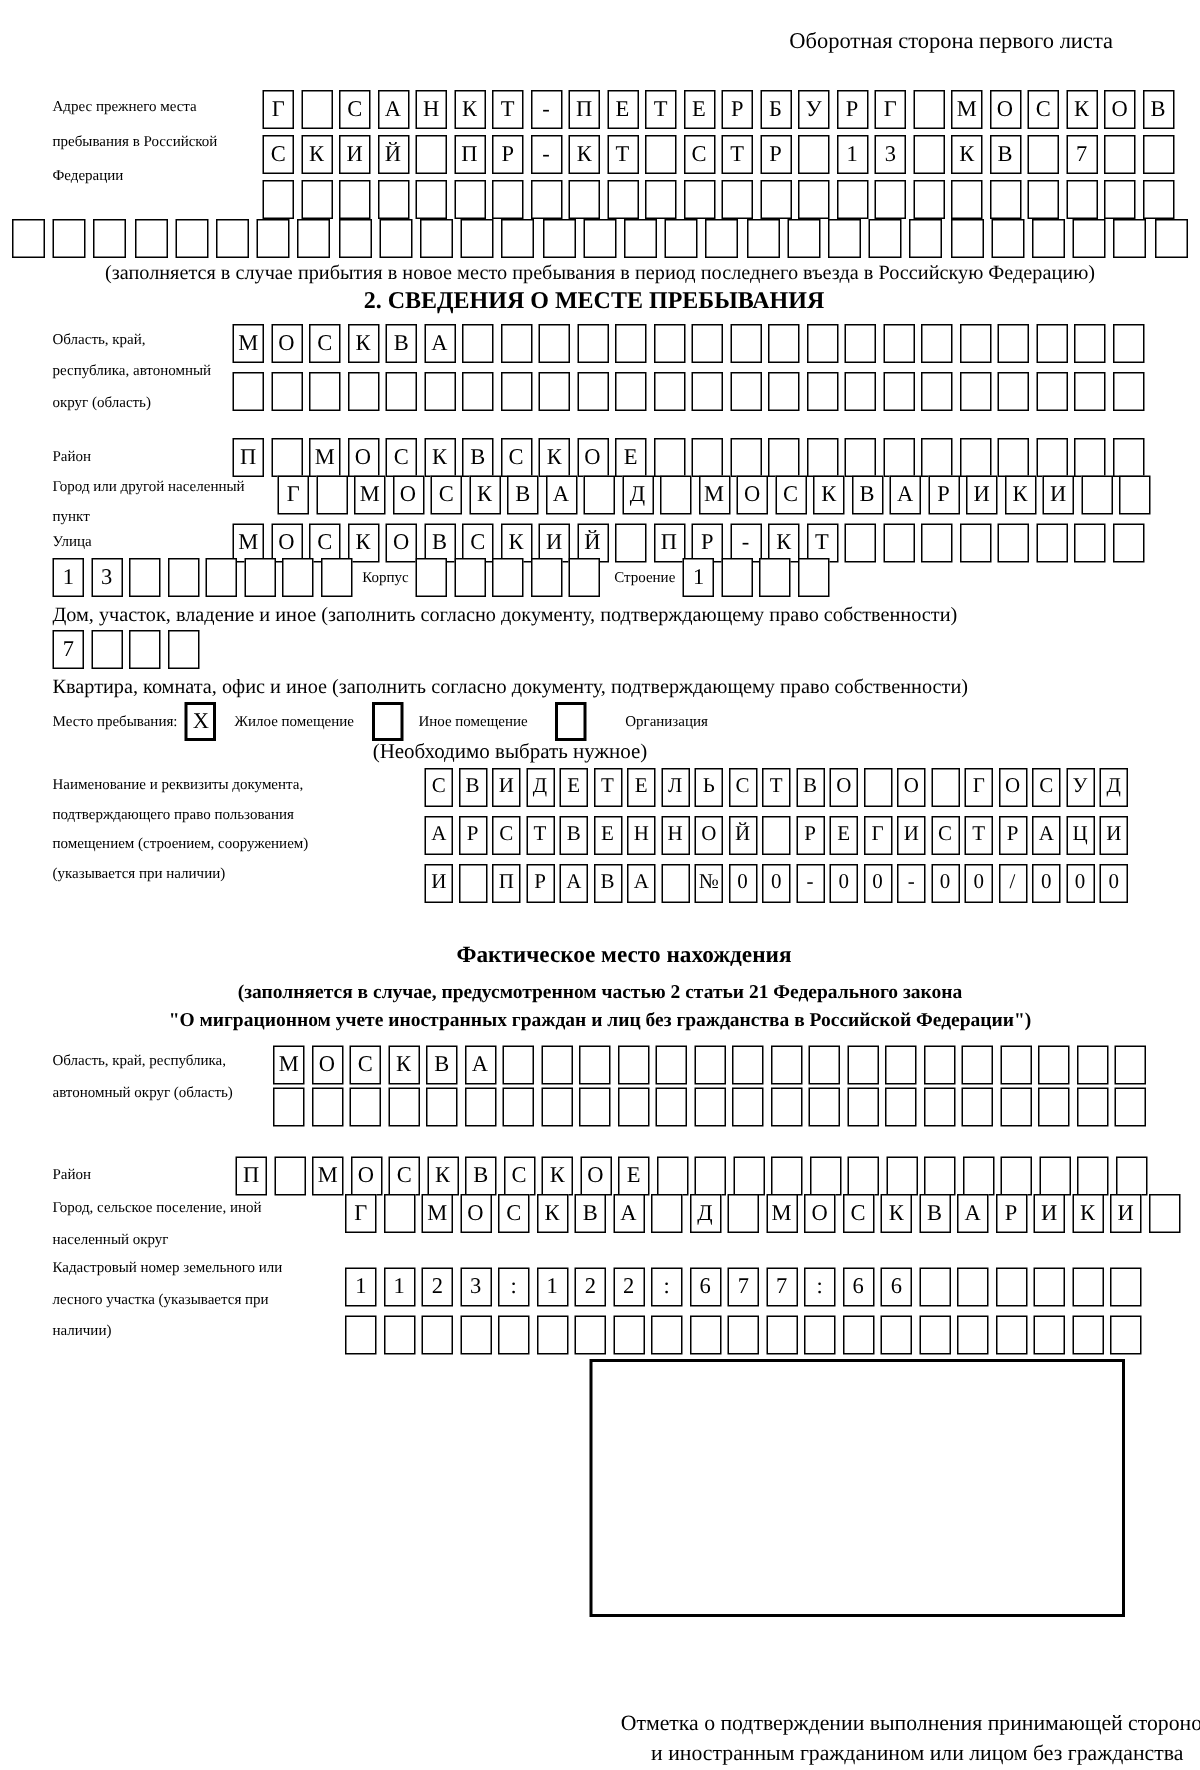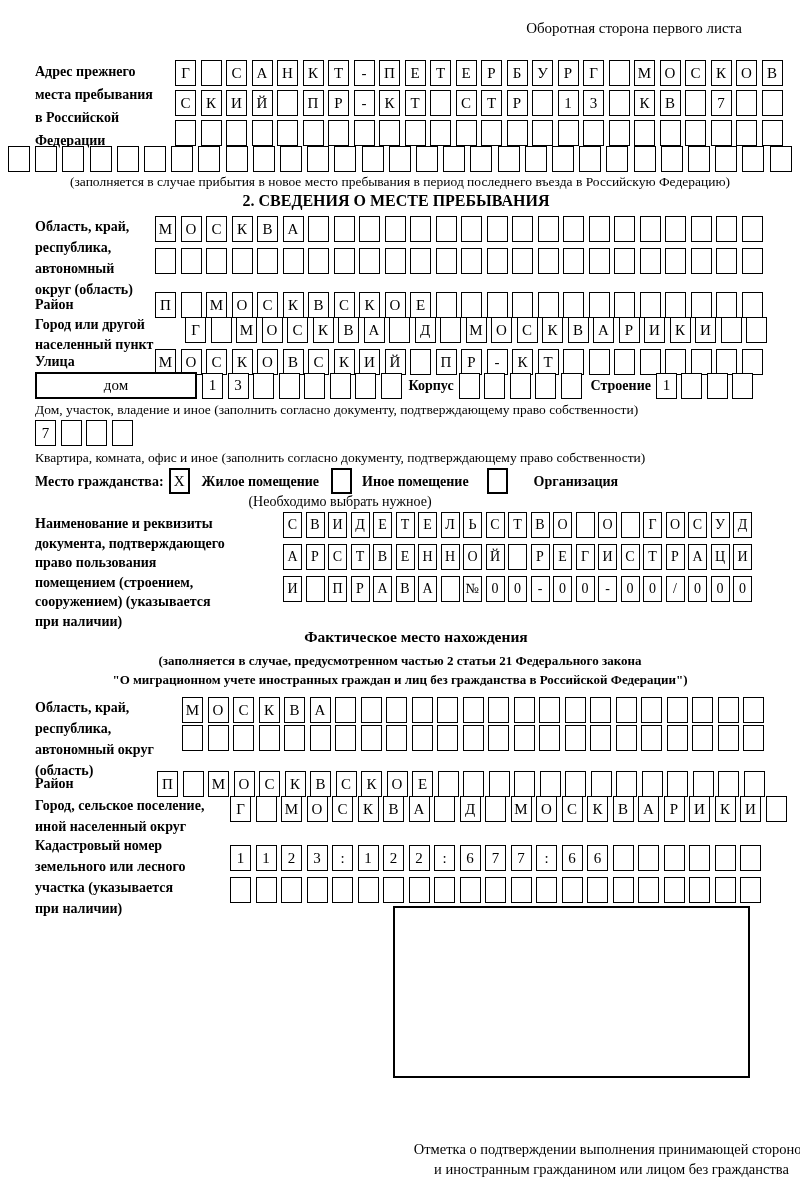--- a/index.html
+++ b/index.html
@@ -6,21 +6,21 @@
   html,body { background:#fff; }
   body {
     width: 800px; height: 1180px;
     font-family: "Liberation Serif", "DejaVu Serif", serif;
     color:#000; font-size:15px; position:relative; overflow:hidden;
   }
   .abs { position:absolute; }
   .center { text-align:center; }
   .right { text-align:right; }
   .bold { font-weight:bold; }
-  .lbl { font-size:14px; line-height:21px;font-weight:bold; }
+  .lbl { font-size:10px; line-height:21px; }
   .lbl-tall { line-height:23px; }
   .cap { font-size:13.5px; line-height:17px; }
   .cellrow { display:flex; gap:4.5px; }
   .cell {
     flex:none; width:21px; height:26px;
     border:1.6px solid #000;
     display:flex; align-items:center; justify-content:center;
     font-size:15px; background:#fff;
   }
   .row-full { justify-content:space-between; gap:0; }
@@ -292,21 +292,20 @@
     <span class="cell"></span>
     <span class="cell"></span>
     <span class="cell"></span>
     <span class="cell"></span>
     <span class="cell"></span>
     <span class="cell"></span>
     <span class="cell"></span>
   </div>
 
 <div class="abs inlinerow" style="left:35px; top:372px;">
-  <div class="namebox" style="width:162px; margin-right:5px;">дом</div>
   <div class="cellrow" style="margin-right:7px;">
       <span class="cell">1</span>
       <span class="cell">3</span>
       <span class="cell"></span>
       <span class="cell"></span>
       <span class="cell"></span>
       <span class="cell"></span>
       <span class="cell"></span>
       <span class="cell"></span>
     </div>
@@ -332,21 +331,21 @@
   <div class="cellrow">
       <span class="cell">7</span>
       <span class="cell"></span>
       <span class="cell"></span>
       <span class="cell"></span>
     </div>
 </div>
 <div class="abs cap" style="left:35px; top:449px;">Квартира, комната, офис и иное (заполнить согласно документу, подтверждающему право собственности)</div>
 
 <div class="abs inlinerow" style="left:35px; top:468px;">
-  <div class="lbl" style="margin-right:5px;">Место гражданства:</div>
+  <div class="lbl" style="margin-right:5px;">Место пребывания:</div>
   <div class="cbox" style="margin-right:12px;">X</div>
   <div class="lbl" style="margin-right:12px;">Жилое помещение</div>
   <div class="cbox" style="margin-right:10px;"></div>
   <div class="lbl" style="margin-right:18px;">Иное помещение</div>
   <div class="cbox" style="margin-right:26px;"></div>
   <div class="lbl">Организация</div>
 </div>
 <div class="abs cap center" style="left:120px; top:493px; width:440px; font-size:14px;">(Необходимо выбрать нужное)</div>
 
 <div class="abs lbl" style="left:35px; top:514px; width:190px; line-height:19.5px;">Наименование и реквизиты документа, подтверждающего право пользования помещением (строением, сооружением) (указывается при наличии)</div>

